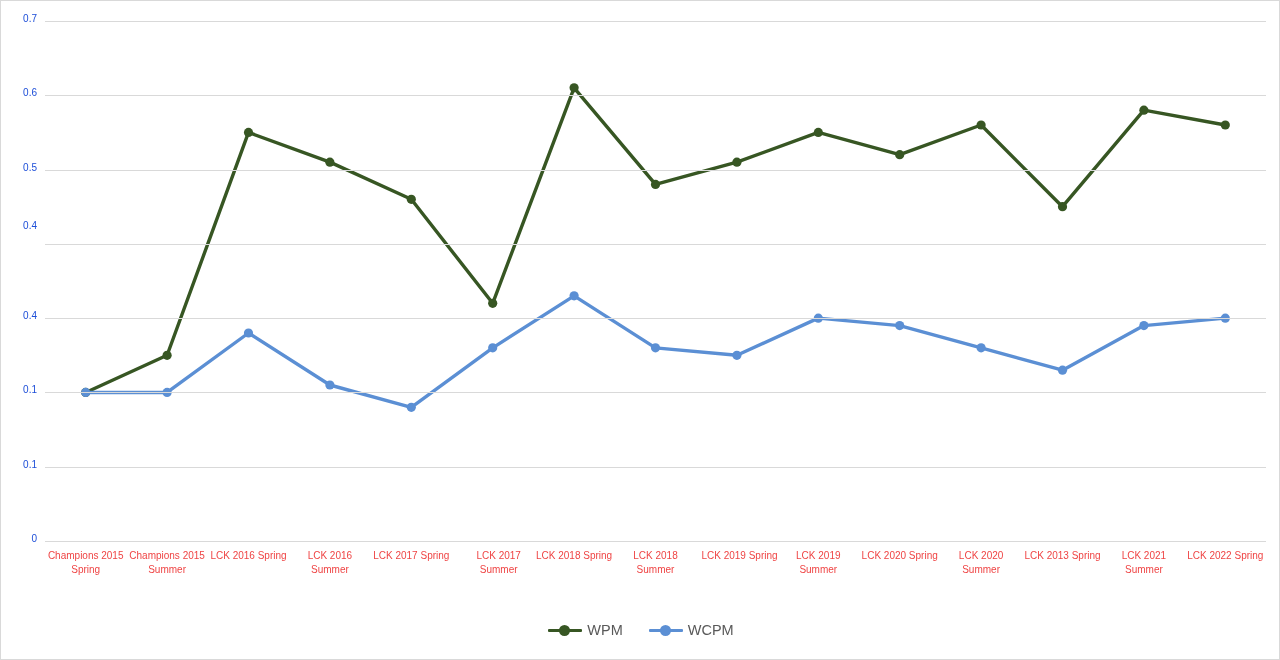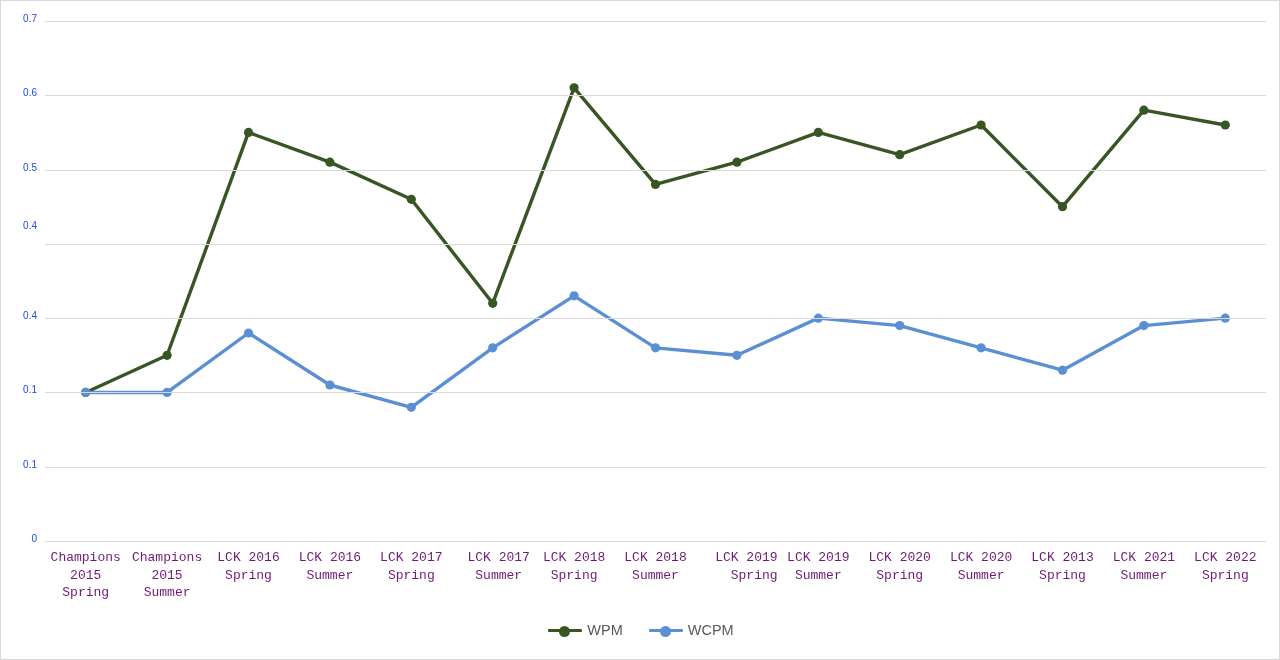--- a/index.html
+++ b/index.html
@@ -62,39 +62,38 @@
     position: absolute;
     left: 44px;
     top: 548px;
     width: 1221px;
     height: 60px;
   }
   .xtick-label {
     position: absolute;
     top: 0;
     text-align: center;
-    font-size: 13px;
-    color: #701a75;
+    font-size: 10px;
+    color: #ef4444;
     line-height: 1.35;
     white-space: normal;
-    font-family: Liberation Mono, monospace;
   }
   #legend {
     position: absolute;
     left: 0;
     top: 622px;
     width: 1280px;
     display: flex;
     justify-content: center;
     align-items: center;
     gap: 26px;
   }
   .legend-entry {
     display: flex;
-    align-items: flex-end;
+    align-items: flex-start;
     gap: 5px;
   }
   .legend-swatch {
     position: relative;
     width: 34px;
     height: 14px;
   }
   .legend-swatch .lg-line {
     position: absolute;
     left: 0;

